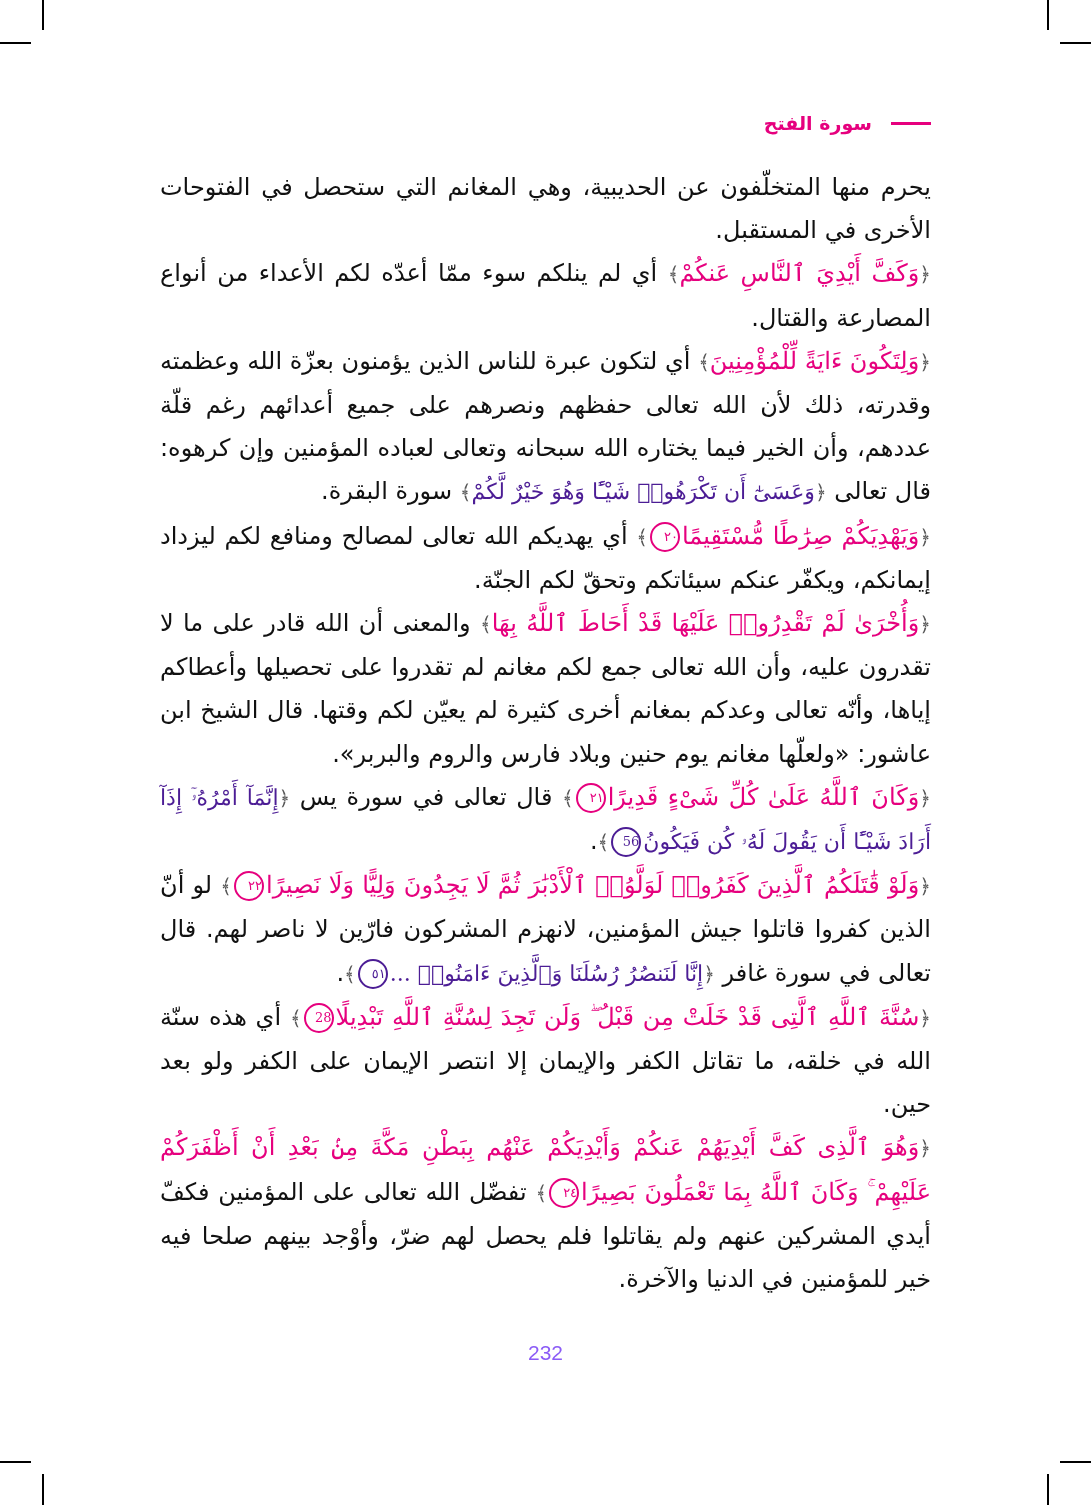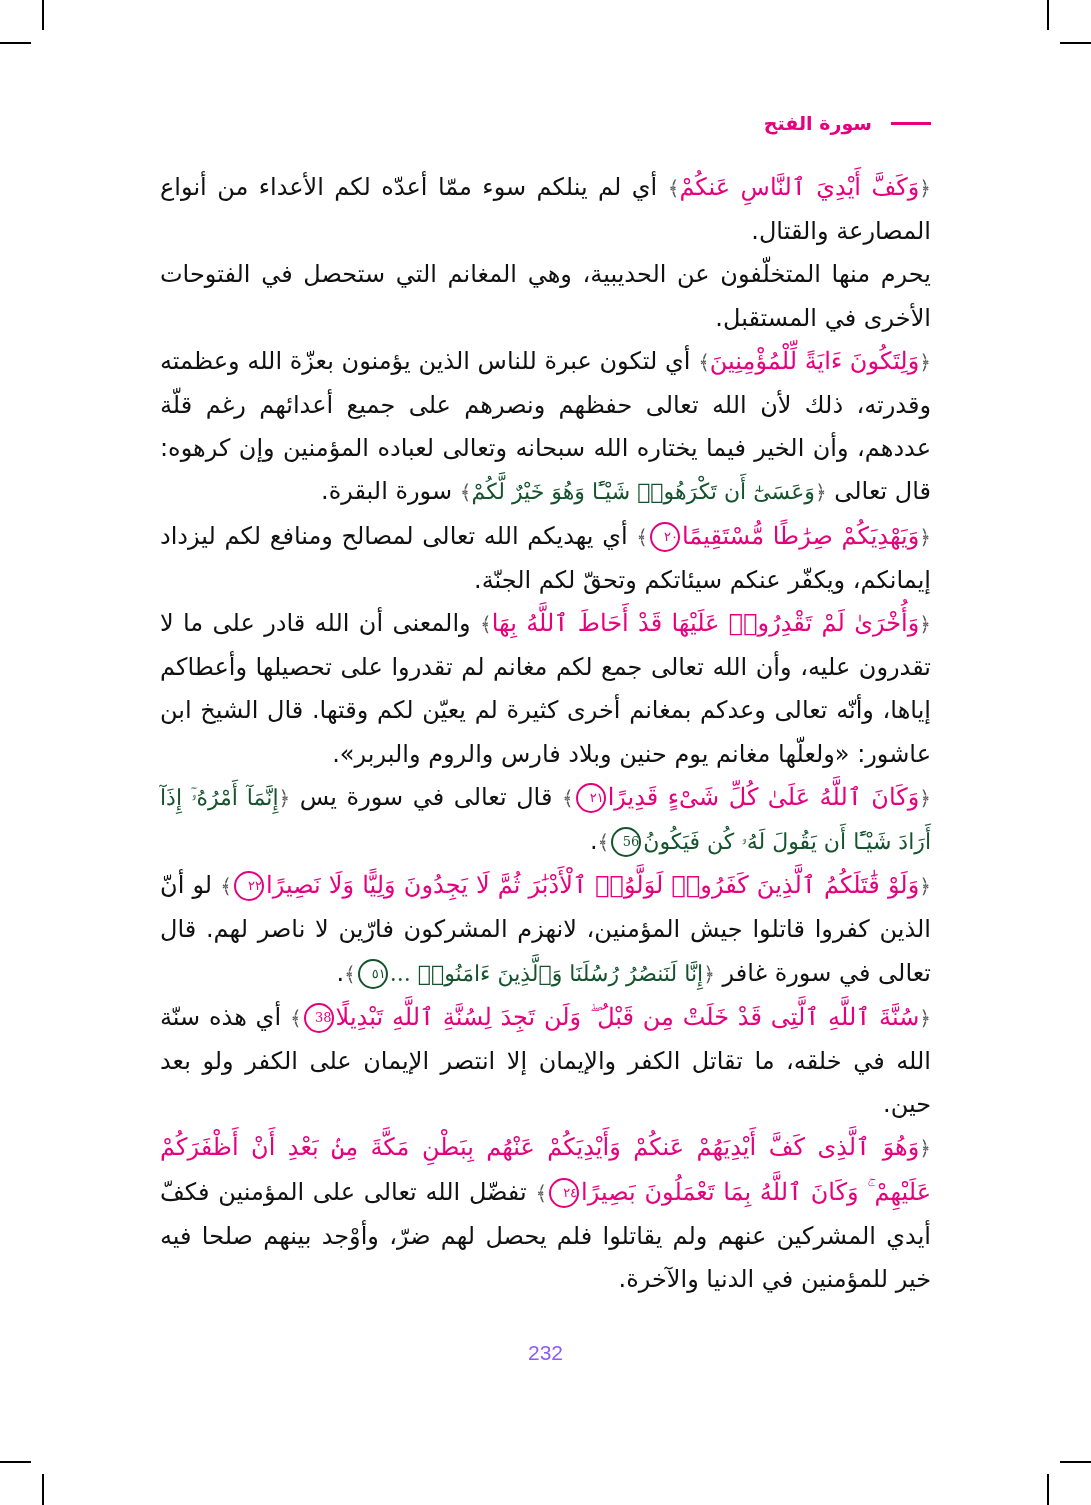--- a/index.html
+++ b/index.html
@@ -5,21 +5,21 @@
     html, body { margin:0; padding:0; background:#ffffff; }
     body { width:1091px; height:1505px; position:relative; overflow:hidden; }
     .crop { position:absolute; background:#000; }
     .header { position:absolute; top:112px; right:160px; display:flex; align-items:center; gap:19px; direction:rtl; }
     .header .bar { width:40px; height:3px; background:#e6007e; display:inline-block; }
     .header .title { color:#e6007e; font-family:"DejaVu Sans", sans-serif; font-size:19px; font-weight:bold; }
     .content { position:absolute; top:166px; left:160px; width:771px; direction:rtl; text-align:justify; text-align-last:right;
       font-family:"DejaVu Sans", sans-serif; font-size:24px; line-height:43.2px; color:#111; }
     .content p { margin:0; }
     .q { color:#e6007e; font-family:"DejaVu Serif", serif; }
-    .qv { color:#14532d; font-family:"DejaVu Serif", serif; font-size:22px; }
+    .qv { color:#4c1d95; font-family:"DejaVu Serif", serif; font-size:22px; }
     .br { color:#555; font-family:"DejaVu Serif", serif; font-size:20px; }
     .ayah { display:inline-block; width:26px; height:26px; border:2px solid currentColor; border-radius:50%; font-size:13px; line-height:26px; text-align:center; vertical-align:middle; margin:5px 2px; }
     .pagenum { position:absolute; top:1341px; left:0; width:1091px; text-align:center; font-family:"Liberation Sans", sans-serif; font-size:21px; color:#8b5cf6; }
   </style>
 </head>
 <body>
 
 <div class="crop" style="left:42px;top:0;width:2px;height:30px"></div>
 <div class="crop" style="left:0;top:42px;width:31px;height:2px"></div>
 <div class="crop" style="left:1047px;top:0;width:2px;height:30px"></div>
@@ -28,32 +28,32 @@
 <div class="crop" style="left:42px;top:1474px;width:2px;height:31px"></div>
 <div class="crop" style="left:1060px;top:1461px;width:31px;height:2px"></div>
 <div class="crop" style="left:1047px;top:1474px;width:2px;height:31px"></div>
 
 <div class="header">
   <span class="bar"></span>
   <span class="title">سورة الفتح</span>
 </div>
 
 <div class="content">
+  <p><span>يحرم منها المتخلّفون عن الحديبية، وهي المغانم التي ستحصل في الفتوحات الأخرى في المستقبل.</span></p>
+
   <p><span class="br">﴿</span><span class="q">وَكَفَّ أَيْدِيَ ٱلنَّاسِ عَنكُمْ</span><span class="br">﴾</span> <span>أي لم ينلكم سوء ممّا أعدّه لكم الأعداء من أنواع المصارعة والقتال.</span></p>
-
-  <p><span>يحرم منها المتخلّفون عن الحديبية، وهي المغانم التي ستحصل في الفتوحات الأخرى في المستقبل.</span></p>
 
   <p><span class="br">﴿</span><span class="q">وَلِتَكُونَ ءَايَةً لِّلْمُؤْمِنِينَ</span><span class="br">﴾</span> <span>أي لتكون عبرة للناس الذين يؤمنون بعزّة الله وعظمته وقدرته، ذلك لأن الله تعالى حفظهم ونصرهم على جميع أعدائهم رغم قلّة عددهم، وأن الخير فيما يختاره الله سبحانه وتعالى لعباده المؤمنين وإن كرهوه: قال تعالى</span> <span class="br">﴿</span><span class="qv">وَعَسَىٰٓ أَن تَكْرَهُوا۟ شَيْـًٔا وَهُوَ خَيْرٌ لَّكُمْ</span><span class="br">﴾</span> <span>سورة البقرة.</span></p>
 
   <p><span class="br">﴿</span><span class="q">وَيَهْدِيَكُمْ صِرَٰطًا مُّسْتَقِيمًا</span><span class="q ayah">٢٠</span><span class="br">﴾</span> <span>أي يهديكم الله تعالى لمصالح ومنافع لكم ليزداد إيمانكم، ويكفّر عنكم سيئاتكم وتحقّ لكم الجنّة.</span></p>
 
   <p><span class="br">﴿</span><span class="q">وَأُخْرَىٰ لَمْ تَقْدِرُوا۟ عَلَيْهَا قَدْ أَحَاطَ ٱللَّهُ بِهَا</span><span class="br">﴾</span> <span>والمعنى أن الله قادر على ما لا تقدرون عليه، وأن الله تعالى جمع لكم مغانم لم تقدروا على تحصيلها وأعطاكم إياها، وأنّه تعالى وعدكم بمغانم أخرى كثيرة لم يعيّن لكم وقتها. قال الشيخ ابن عاشور: «ولعلّها مغانم يوم حنين وبلاد فارس والروم والبربر».</span></p>
 
   <p><span class="br">﴿</span><span class="q">وَكَانَ ٱللَّهُ عَلَىٰ كُلِّ شَىْءٍ قَدِيرًا</span><span class="q ayah">٢١</span><span class="br">﴾</span> <span>قال تعالى في سورة يس</span> <span class="br">﴿</span><span class="qv">إِنَّمَآ أَمْرُهُۥٓ إِذَآ أَرَادَ شَيْـًٔا أَن يَقُولَ لَهُۥ كُن فَيَكُونُ</span><span class="qv ayah">56</span><span class="br">﴾</span><span>.</span></p>
 
   <p><span class="br">﴿</span><span class="q">وَلَوْ قَٰتَلَكُمُ ٱلَّذِينَ كَفَرُوا۟ لَوَلَّوُا۟ ٱلْأَدْبَٰرَ ثُمَّ لَا يَجِدُونَ وَلِيًّا وَلَا نَصِيرًا</span><span class="q ayah">٢٢</span><span class="br">﴾</span> <span>لو أنّ الذين كفروا قاتلوا جيش المؤمنين، لانهزم المشركون فارّين لا ناصر لهم. قال تعالى في سورة غافر</span> <span class="br">﴿</span><span class="qv">إِنَّا لَنَنصُرُ رُسُلَنَا وَٱلَّذِينَ ءَامَنُوا۟ ...</span><span class="qv ayah">٥١</span><span class="br">﴾</span><span>.</span></p>
 
-  <p><span class="br">﴿</span><span class="q">سُنَّةَ ٱللَّهِ ٱلَّتِى قَدْ خَلَتْ مِن قَبْلُ ۖ وَلَن تَجِدَ لِسُنَّةِ ٱللَّهِ تَبْدِيلًا</span><span class="q ayah">38</span><span class="br">﴾</span> <span>أي هذه سنّة الله في خلقه، ما تقاتل الكفر والإيمان إلا انتصر الإيمان على الكفر ولو بعد حين.</span></p>
+  <p><span class="br">﴿</span><span class="q">سُنَّةَ ٱللَّهِ ٱلَّتِى قَدْ خَلَتْ مِن قَبْلُ ۖ وَلَن تَجِدَ لِسُنَّةِ ٱللَّهِ تَبْدِيلًا</span><span class="q ayah">28</span><span class="br">﴾</span> <span>أي هذه سنّة الله في خلقه، ما تقاتل الكفر والإيمان إلا انتصر الإيمان على الكفر ولو بعد حين.</span></p>
 
   <p><span class="br">﴿</span><span class="q">وَهُوَ ٱلَّذِى كَفَّ أَيْدِيَهُمْ عَنكُمْ وَأَيْدِيَكُمْ عَنْهُم بِبَطْنِ مَكَّةَ مِنۢ بَعْدِ أَنْ أَظْفَرَكُمْ عَلَيْهِمْ ۚ وَكَانَ ٱللَّهُ بِمَا تَعْمَلُونَ بَصِيرًا</span><span class="q ayah">٢٤</span><span class="br">﴾</span> <span>تفضّل الله تعالى على المؤمنين فكفّ أيدي المشركين عنهم ولم يقاتلوا فلم يحصل لهم ضرّ، وأوْجد بينهم صلحا فيه خير للمؤمنين في الدنيا والآخرة.</span></p>
 </div>
 
 <div class="pagenum">232</div>
 
 </body></html>

